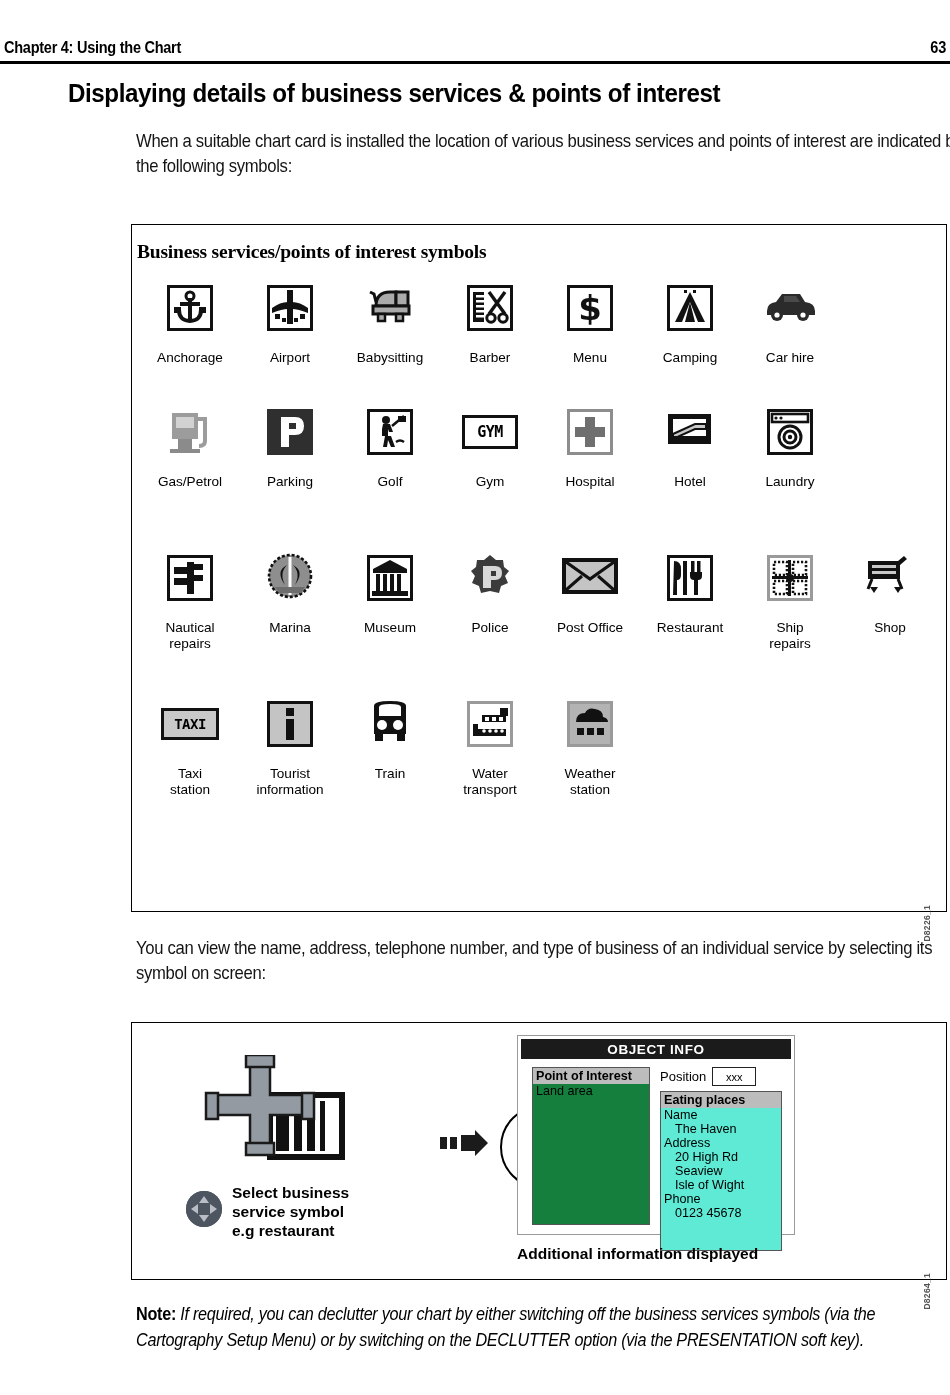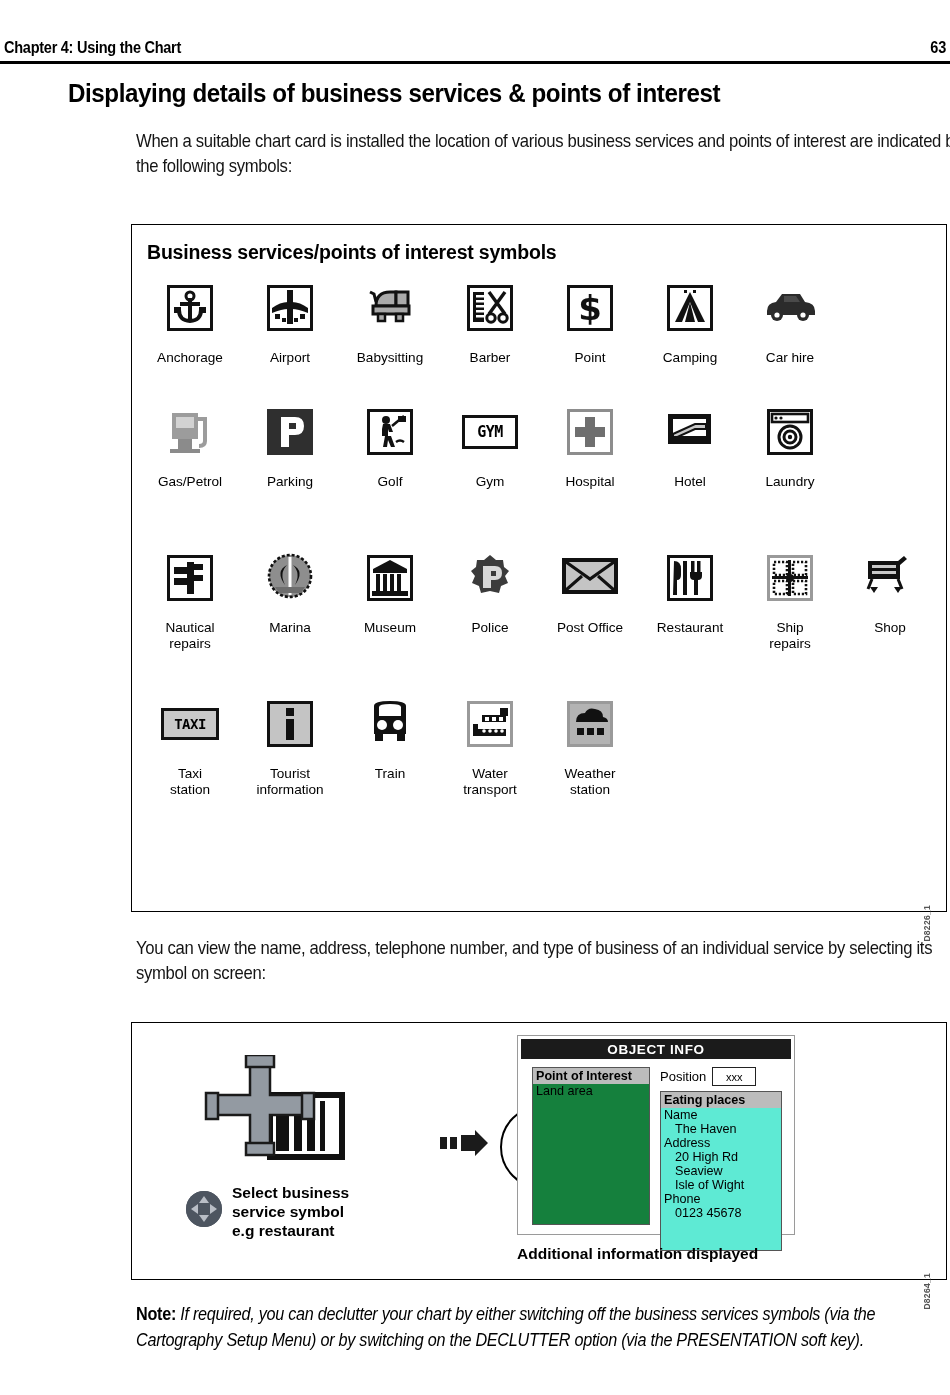--- a/index.html
+++ b/index.html
@@ -59,22 +59,22 @@
 
   
   .fig1{
     position:absolute;left:131px;top:224px;
     width:816px;height:688px;
     border:1.6px solid #000;
     background:#fff;
     box-sizing:border-box;
   }
   .fig1-title{
-    position:absolute;left:15px;top:16px;
-    font-size:19.5px;font-weight:bold;letter-spacing:-.2px;
+    position:absolute;left:5px;top:16px;
+    font-size:19.5px;font-weight:bold;letter-spacing:-.2px;font-family:Liberation Serif, serif;
   }
   .grid{
     position:absolute;left:8px;top:52px;width:800px;
   }
   .grid-row{
     display:flex;width:800px;
     align-items:flex-start;
     margin-bottom:6px;
   }
   .cell{
@@ -256,21 +256,21 @@
     </svg></div>
           </div>
           <div class="cell-label">Barber</div>
         </div>
         <div class="cell">
           <div class="icon-slot">
             <div class="fr"><svg width="40" height="40" viewBox="0 0 40 40">
       <text x="20" y="32" font-family="DejaVu Sans, sans-serif" font-size="34" font-weight="bold" text-anchor="middle" fill="#111">$</text>
     </svg></div>
           </div>
-          <div class="cell-label">Point</div>
+          <div class="cell-label">Menu</div>
         </div>
         <div class="cell">
           <div class="icon-slot">
             <div class="fr"><svg width="40" height="40" viewBox="0 0 40 40">
       <path d="M20 4 L5 34 h7 L20 14 L28 34 h7 z" fill="#111"></path>
       <path d="M20 14 l-5 20 h10 z" fill="#111"></path>
       <rect x="14" y="2" width="3" height="3" fill="#111"></rect>
                 <rect x="23" y="2" width="3" height="3" fill="#111"></rect>
     </svg></div>
           </div>

